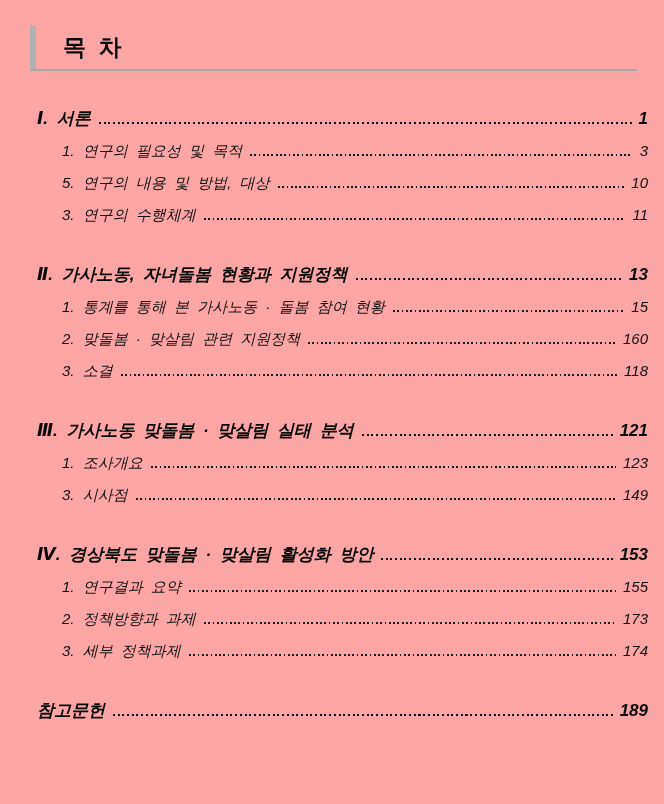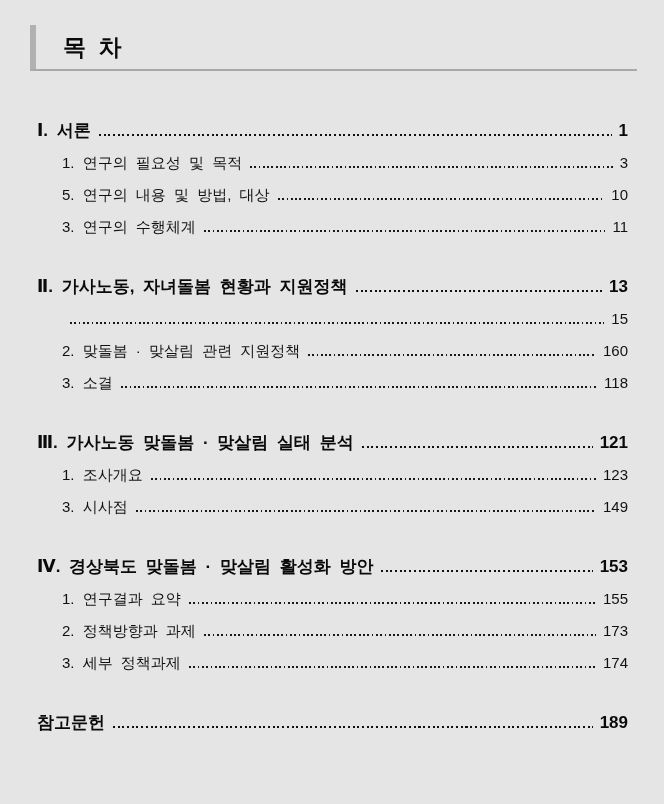--- a/index.html
+++ b/index.html
@@ -4,21 +4,21 @@
 <style>
   html, body {
     margin: 0;
     padding: 0;
     background: #ffffff;
   }
   .page {
     position: relative;
     width: 664px;
     height: 804px;
-    background: #e5e5e5;
+    background: #fca5a5;
     box-sizing: border-box;
     overflow: hidden;
     font-family: "Liberation Sans", "DejaVu Sans", sans-serif;
     color: #0d0d0d;
   }
   
   .page-header { padding-top: 25px; }
   .header-row {
     display: flex;
     align-items: center;
@@ -39,22 +39,23 @@
     word-spacing: 4px;
     color: #0a0a0a;
   }
   .header-rule {
     margin-left: 30px;
     width: 607px;
     border-top: 2px solid #a9a9a9;
   }
   
   .toc {
-    margin: 0 36px 0 37px;
-    padding-top: 47px;
+    margin: 0 16px 0 37px;
+    padding-top: 35px;
+    font-style: italic;
   }
   .toc-section { margin-bottom: 34px; }
   .toc-row {
     display: flex;
     align-items: baseline;
     line-height: 26px;
     word-spacing: 4px;
   }
   .toc-heading {
     font-size: 17px;
@@ -121,20 +122,21 @@
             <span class="toc-page">11</span>
           </div>
         </section>
         <section class="toc-section">
           <div class="toc-row toc-heading">
             <span class="toc-label">Ⅱ. 가사노동, 자녀돌봄 현황과 지원정책</span>
             <span class="leader"></span>
             <span class="toc-page">13</span>
           </div>
           <div class="toc-row toc-item">
+            <span class="toc-label">1. 통계를 통해 본 가사노동 · 돌봄 참여 현황</span>
             <span class="leader"></span>
             <span class="toc-page">15</span>
           </div>
           <div class="toc-row toc-item">
             <span class="toc-label">2. 맞돌봄 · 맞살림 관련 지원정책</span>
             <span class="leader"></span>
             <span class="toc-page">160</span>
           </div>
           <div class="toc-row toc-item">
             <span class="toc-label">3. 소결</span>

